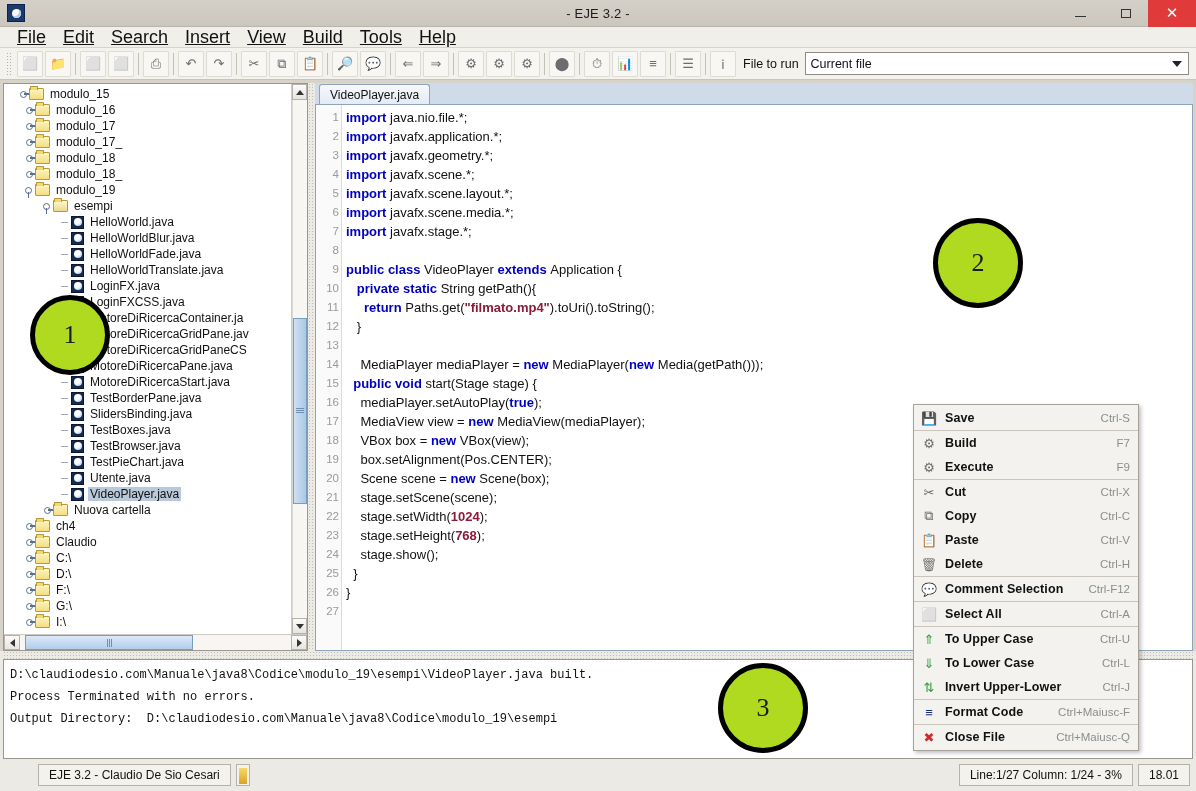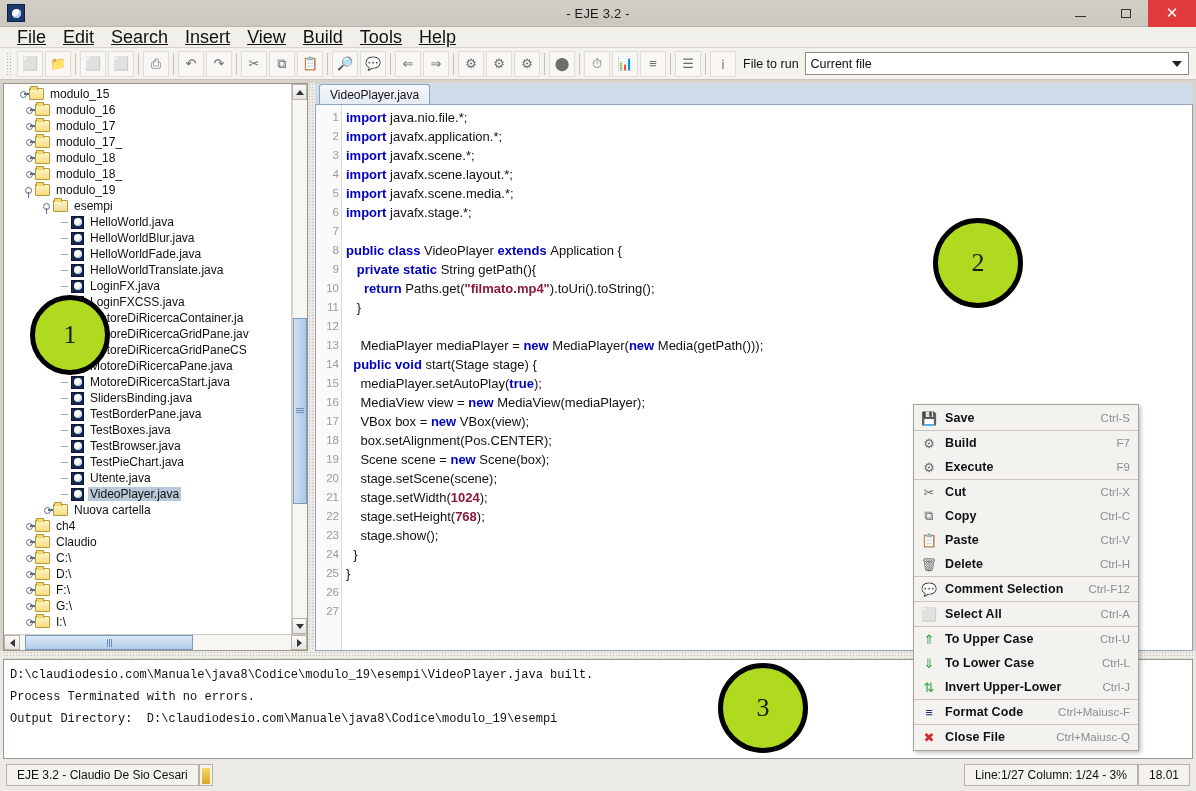--- a/index.html
+++ b/index.html
@@ -404,20 +404,22 @@
     white-space: pre;
   }
 
   
   .statusbar {
     height: 32px;
     background: #eceae4;
     display: flex; align-items: center;
     padding: 0 6px;
     flex: 0 0 32px;
+    gap: 5px;
+    margin-left: 32px;
   }
   .sb-cell {
     height: 22px;
     border: 1px solid #b6b2aa;
     background: #f4f2ec;
     display: flex; align-items: center;
     padding: 0 10px;
     font-size: 12px; color: #111;
   }
   .sb-mem {
@@ -618,26 +620,26 @@
                   <span class="lbl">MotoreDiRicercaPane.java</span>
                 </div>
                 <div class="tnode" style="padding-left: 54px;">
                   <span class="handle leaf"></span>
                   <span class="java-ico"></span>
                   <span class="lbl">MotoreDiRicercaStart.java</span>
                 </div>
                 <div class="tnode" style="padding-left: 54px;">
                   <span class="handle leaf"></span>
                   <span class="java-ico"></span>
+                  <span class="lbl">TestBorderPane.java</span>
+                </div>
+                <div class="tnode" style="padding-left: 54px;">
+                  <span class="handle leaf"></span>
+                  <span class="java-ico"></span>
                   <span class="lbl">SlidersBinding.java</span>
-                </div>
-                <div class="tnode" style="padding-left: 54px;">
-                  <span class="handle leaf"></span>
-                  <span class="java-ico"></span>
-                  <span class="lbl">TestBorderPane.java</span>
                 </div>
                 <div class="tnode" style="padding-left: 54px;">
                   <span class="handle leaf"></span>
                   <span class="java-ico"></span>
                   <span class="lbl">TestBoxes.java</span>
                 </div>
                 <div class="tnode" style="padding-left: 54px;">
                   <span class="handle leaf"></span>
                   <span class="java-ico"></span>
                   <span class="lbl">TestBrowser.java</span>
@@ -762,20 +764,21 @@
               <div class="gln">22</div>
               <div class="gln">23</div>
               <div class="gln">24</div>
               <div class="gln">25</div>
               <div class="gln">26</div>
               <div class="gln">27</div>
             </div>
           <div class="code" id="code-slot">
               <div class="cl"><span class="kw">import </span><span class="pl">java.nio.file.*;</span></div>
               <div class="cl"><span class="kw">import </span><span class="pl">javafx.application.*;</span></div>
+              <div class="cl"><span class="kw">import </span><span class="pl">javafx.geometry.*;</span></div>
               <div class="cl"><span class="kw">import </span><span class="pl">javafx.scene.*;</span></div>
               <div class="cl"><span class="kw">import </span><span class="pl">javafx.scene.layout.*;</span></div>
               <div class="cl"><span class="kw">import </span><span class="pl">javafx.scene.media.*;</span></div>
               <div class="cl"><span class="kw">import </span><span class="pl">javafx.stage.*;</span></div>
               <div class="cl"></div>
               <div class="cl"><span class="kw">public class </span><span class="pl">VideoPlayer </span><span class="kw">extends </span><span class="pl">Application {</span></div>
               <div class="cl"><span class="pl">   </span><span class="kw">private static </span><span class="pl">String getPath(){</span></div>
               <div class="cl"><span class="pl">     </span><span class="kw">return </span><span class="pl">Paths.get(</span><span class="st">"filmato.mp4"</span><span class="pl">).toUri().toString();</span></div>
               <div class="cl"><span class="pl">   }</span></div>
               <div class="cl"></div>

